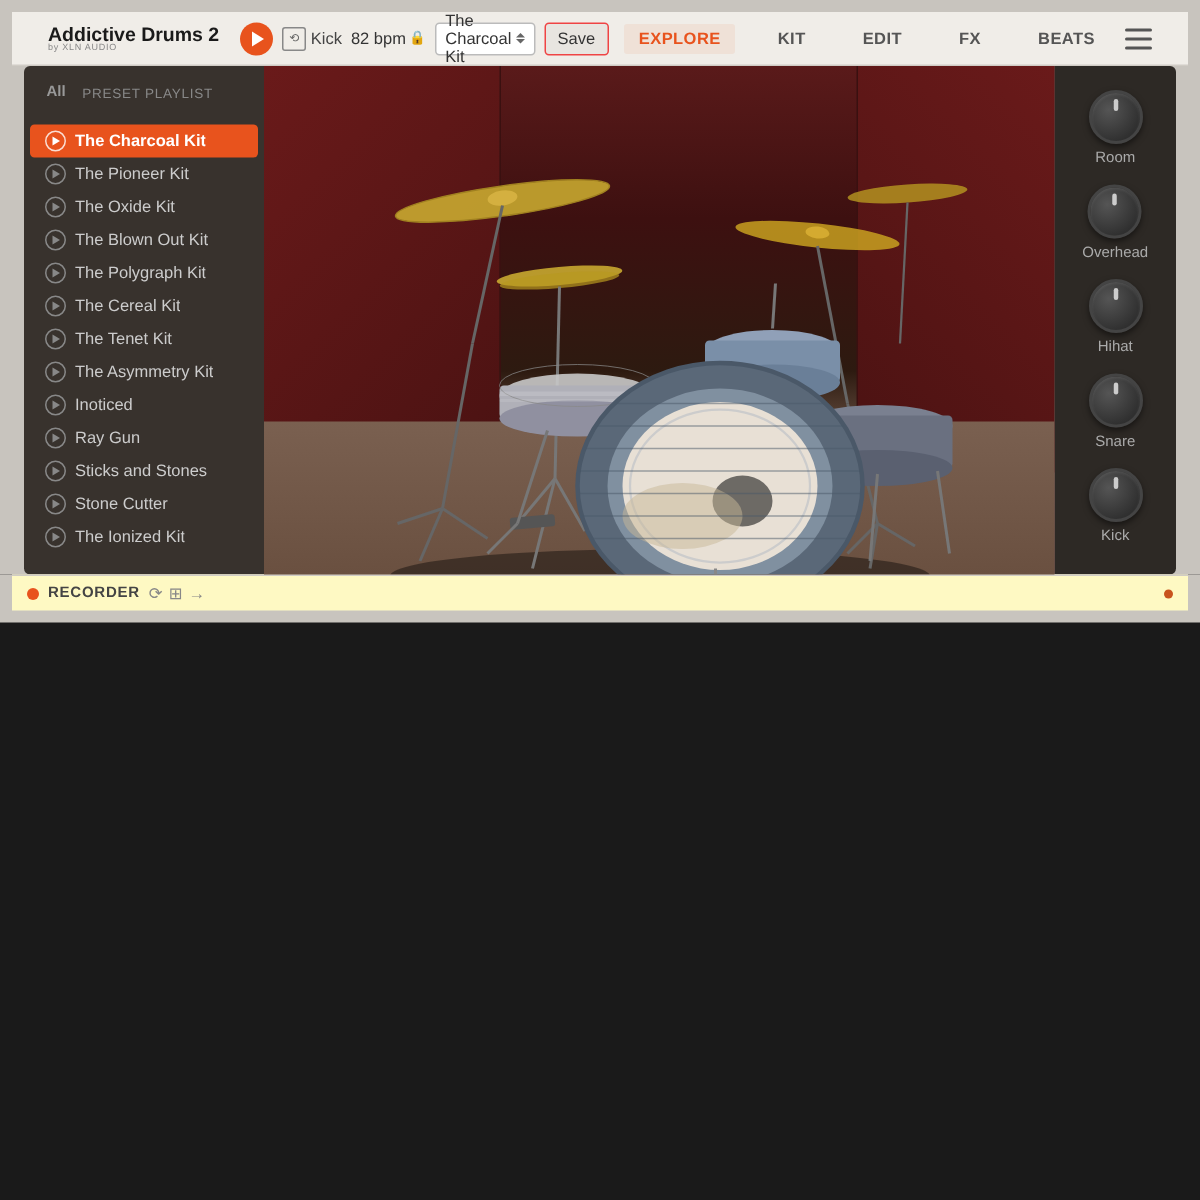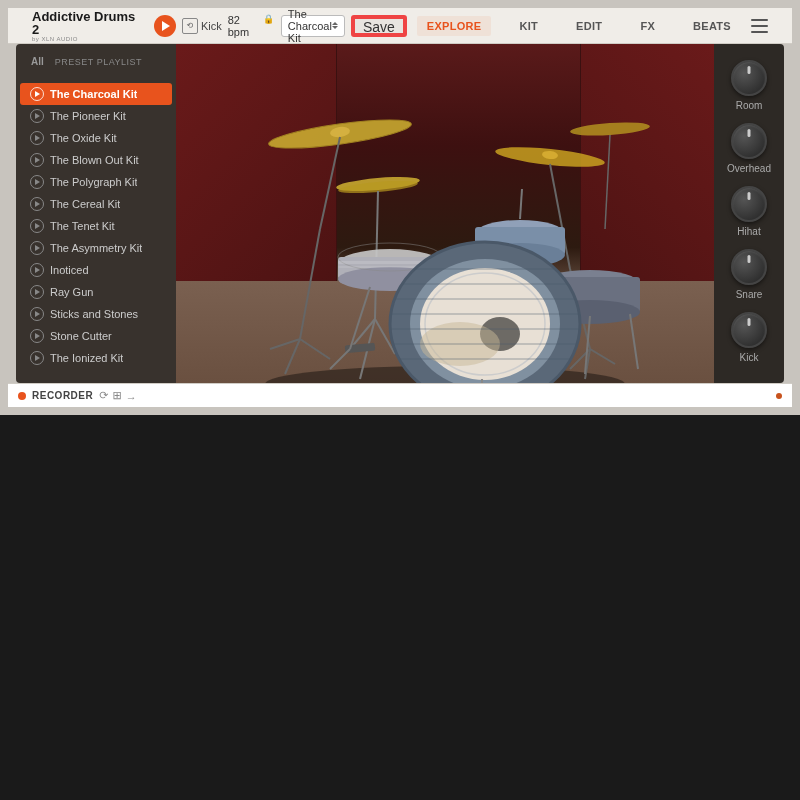--- a/index.html
+++ b/index.html
@@ -147,23 +147,23 @@
     }
 
     .preset-arrow-down {
       border-top: 3px solid #666;
     }
 
     .save-btn {
       height: 22px;
       padding: 0 8px;
       background: #e8e5e0;
-      border: 4px solid #ef4444;
+      border: 1px solid #ef4444;
       border-radius: 3px;
-      font-size: 14px;
+      font-size: 11px;
       color: #333;
       cursor: pointer;
     }
 
     .nav-tabs {
       display: flex;
       align-items: center;
       gap: 18px;
       margin-left: 4px;
     }
@@ -353,21 +353,21 @@
     .drum-svg-container {
       position: absolute;
       inset: 0;
       display: flex;
       align-items: center;
       justify-content: center;
     }
 
     
     .knobs-panel {
-      width: 70px;
+      width: 81px;
       flex-shrink: 0;
       background: rgba(28, 24, 20, 0.9);
       display: flex;
       flex-direction: column;
       align-items: center;
       padding: 12px 0;
       gap: 4px;
       border-radius: 0 4px 4px 0;
     }
 
@@ -403,21 +403,21 @@
     }
 
     .knob-label {
       font-size: 10px;
       color: #aaa;
       text-align: center;
     }
 
     
     .bottom-bar {
-      background: #ffffff;
+      background: #fef9c3;
       height: 24px;
       display: flex;
       align-items: center;
       padding: 0 10px;
       gap: 6px;
       border-top: 1px solid #d0ccc5;
       flex-shrink: 0;
     }
 
     .recorder-dot {

